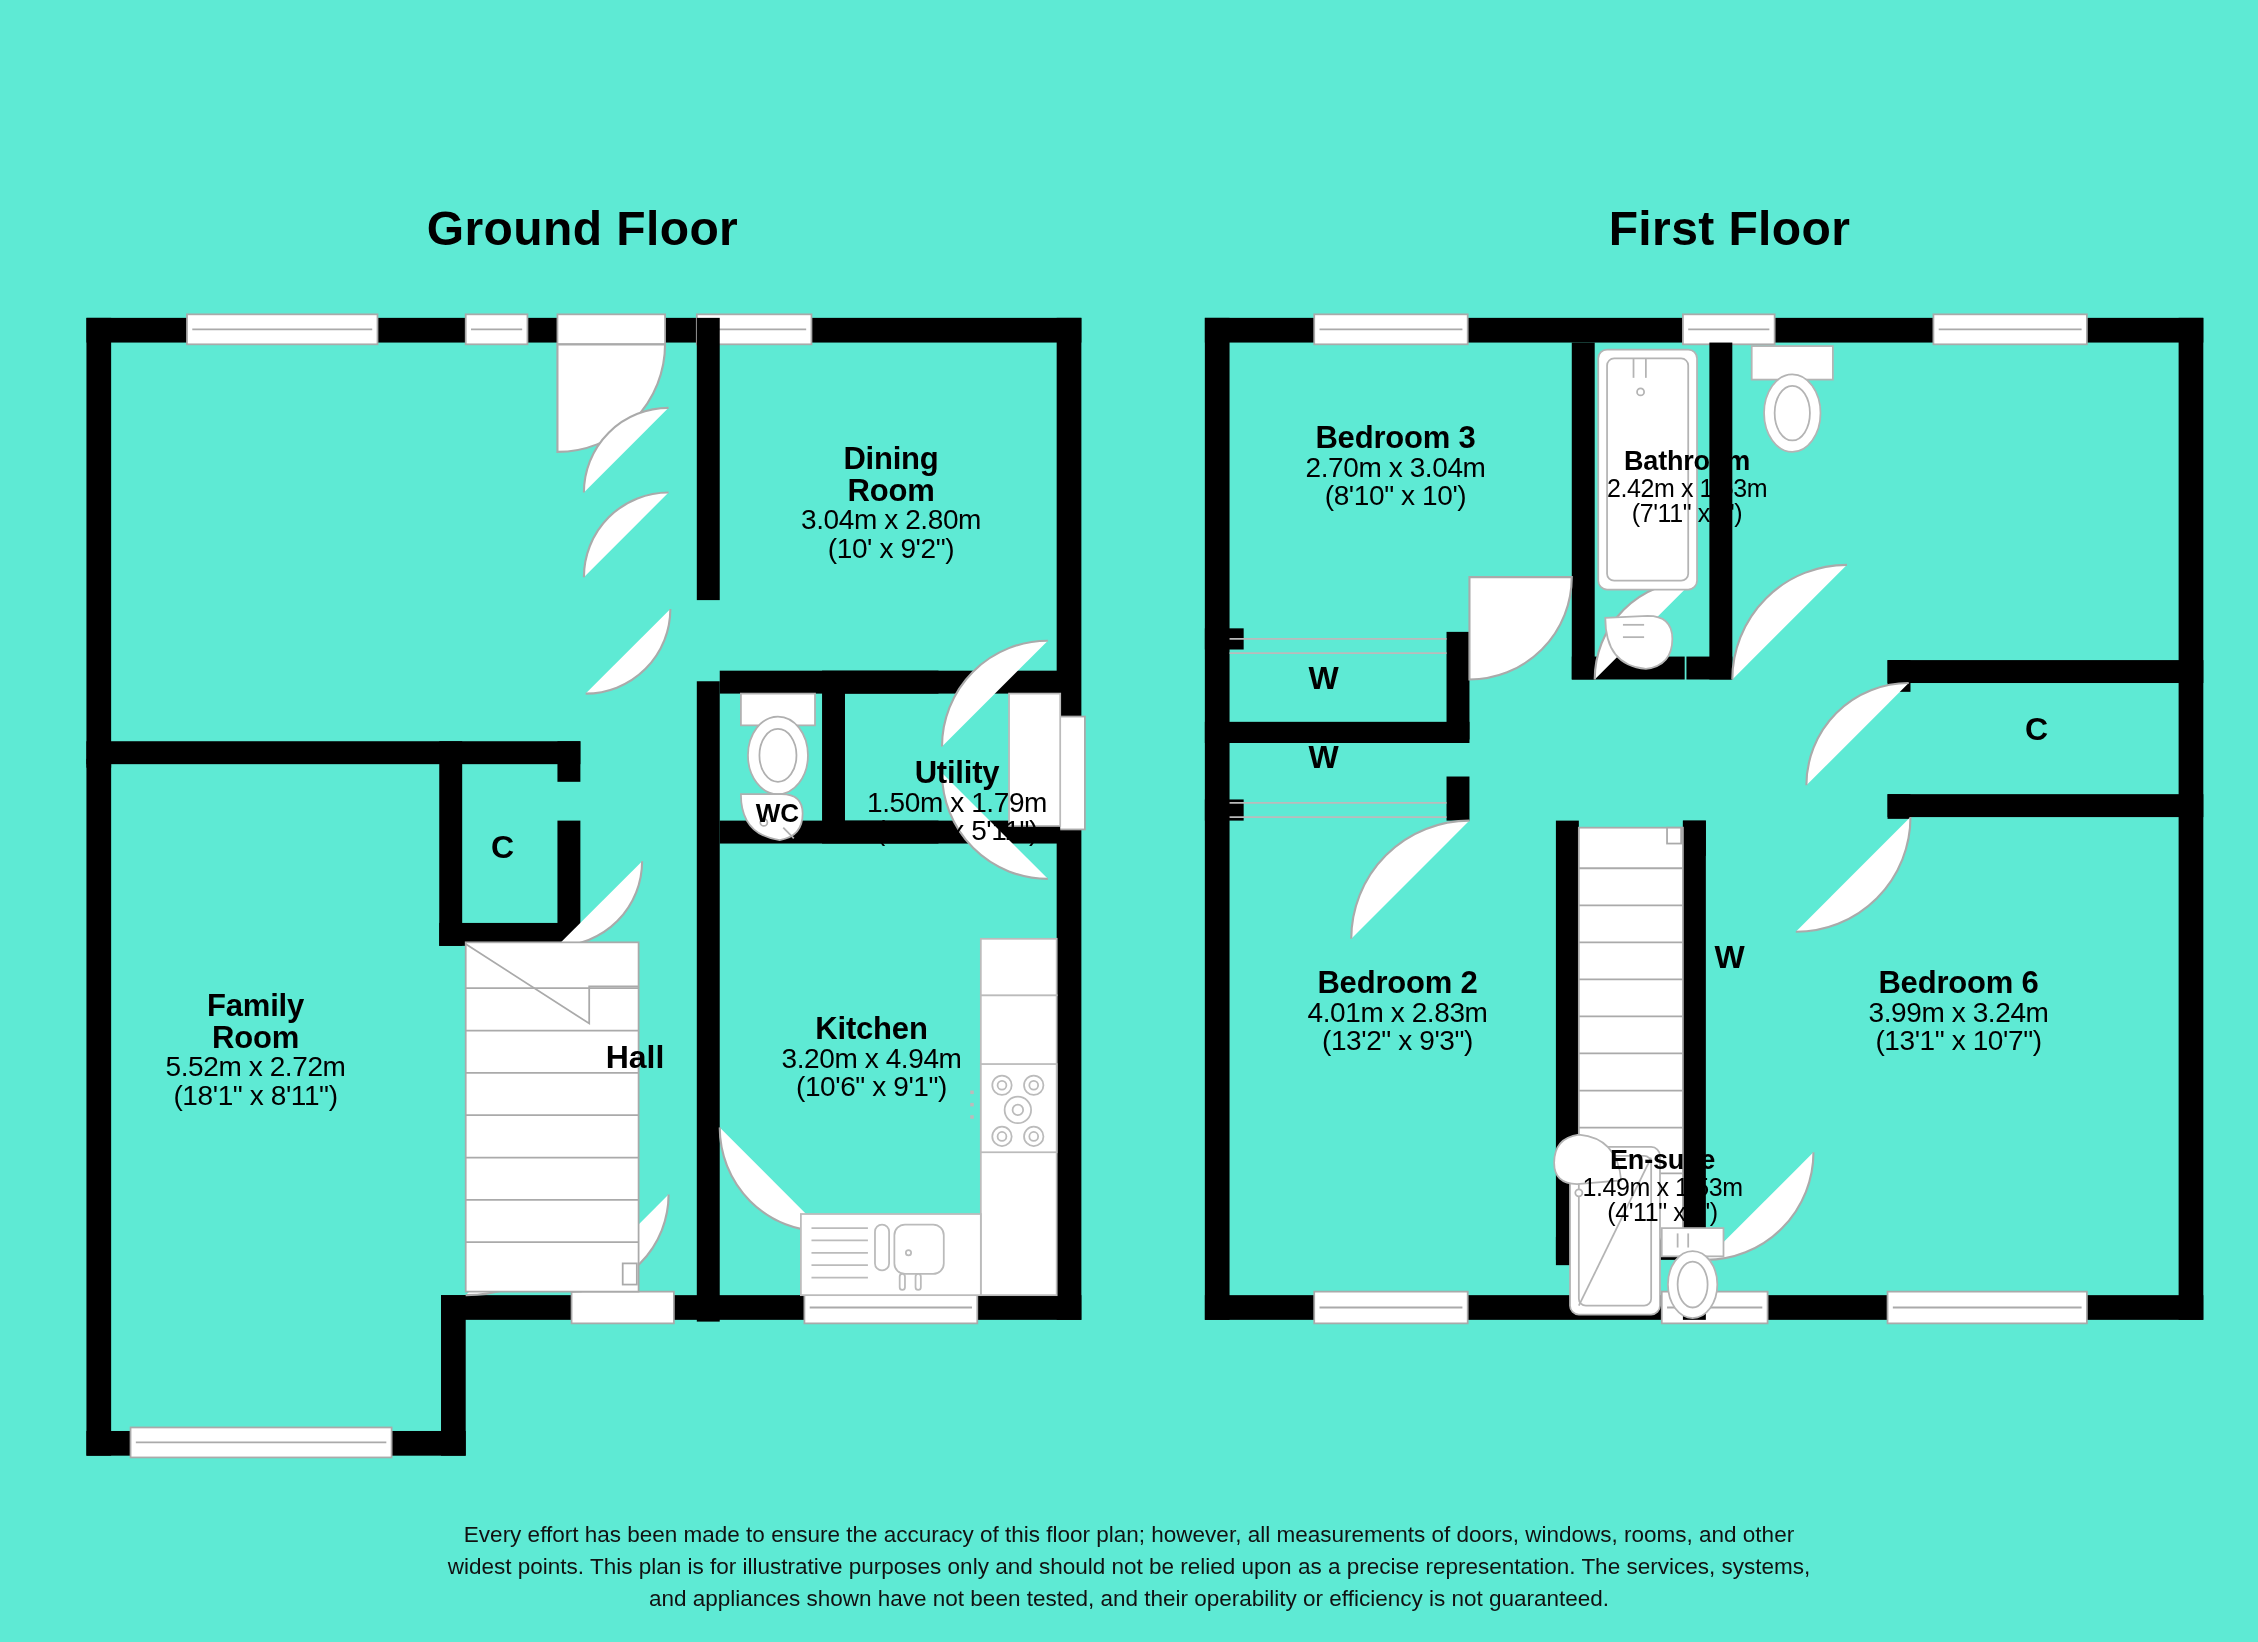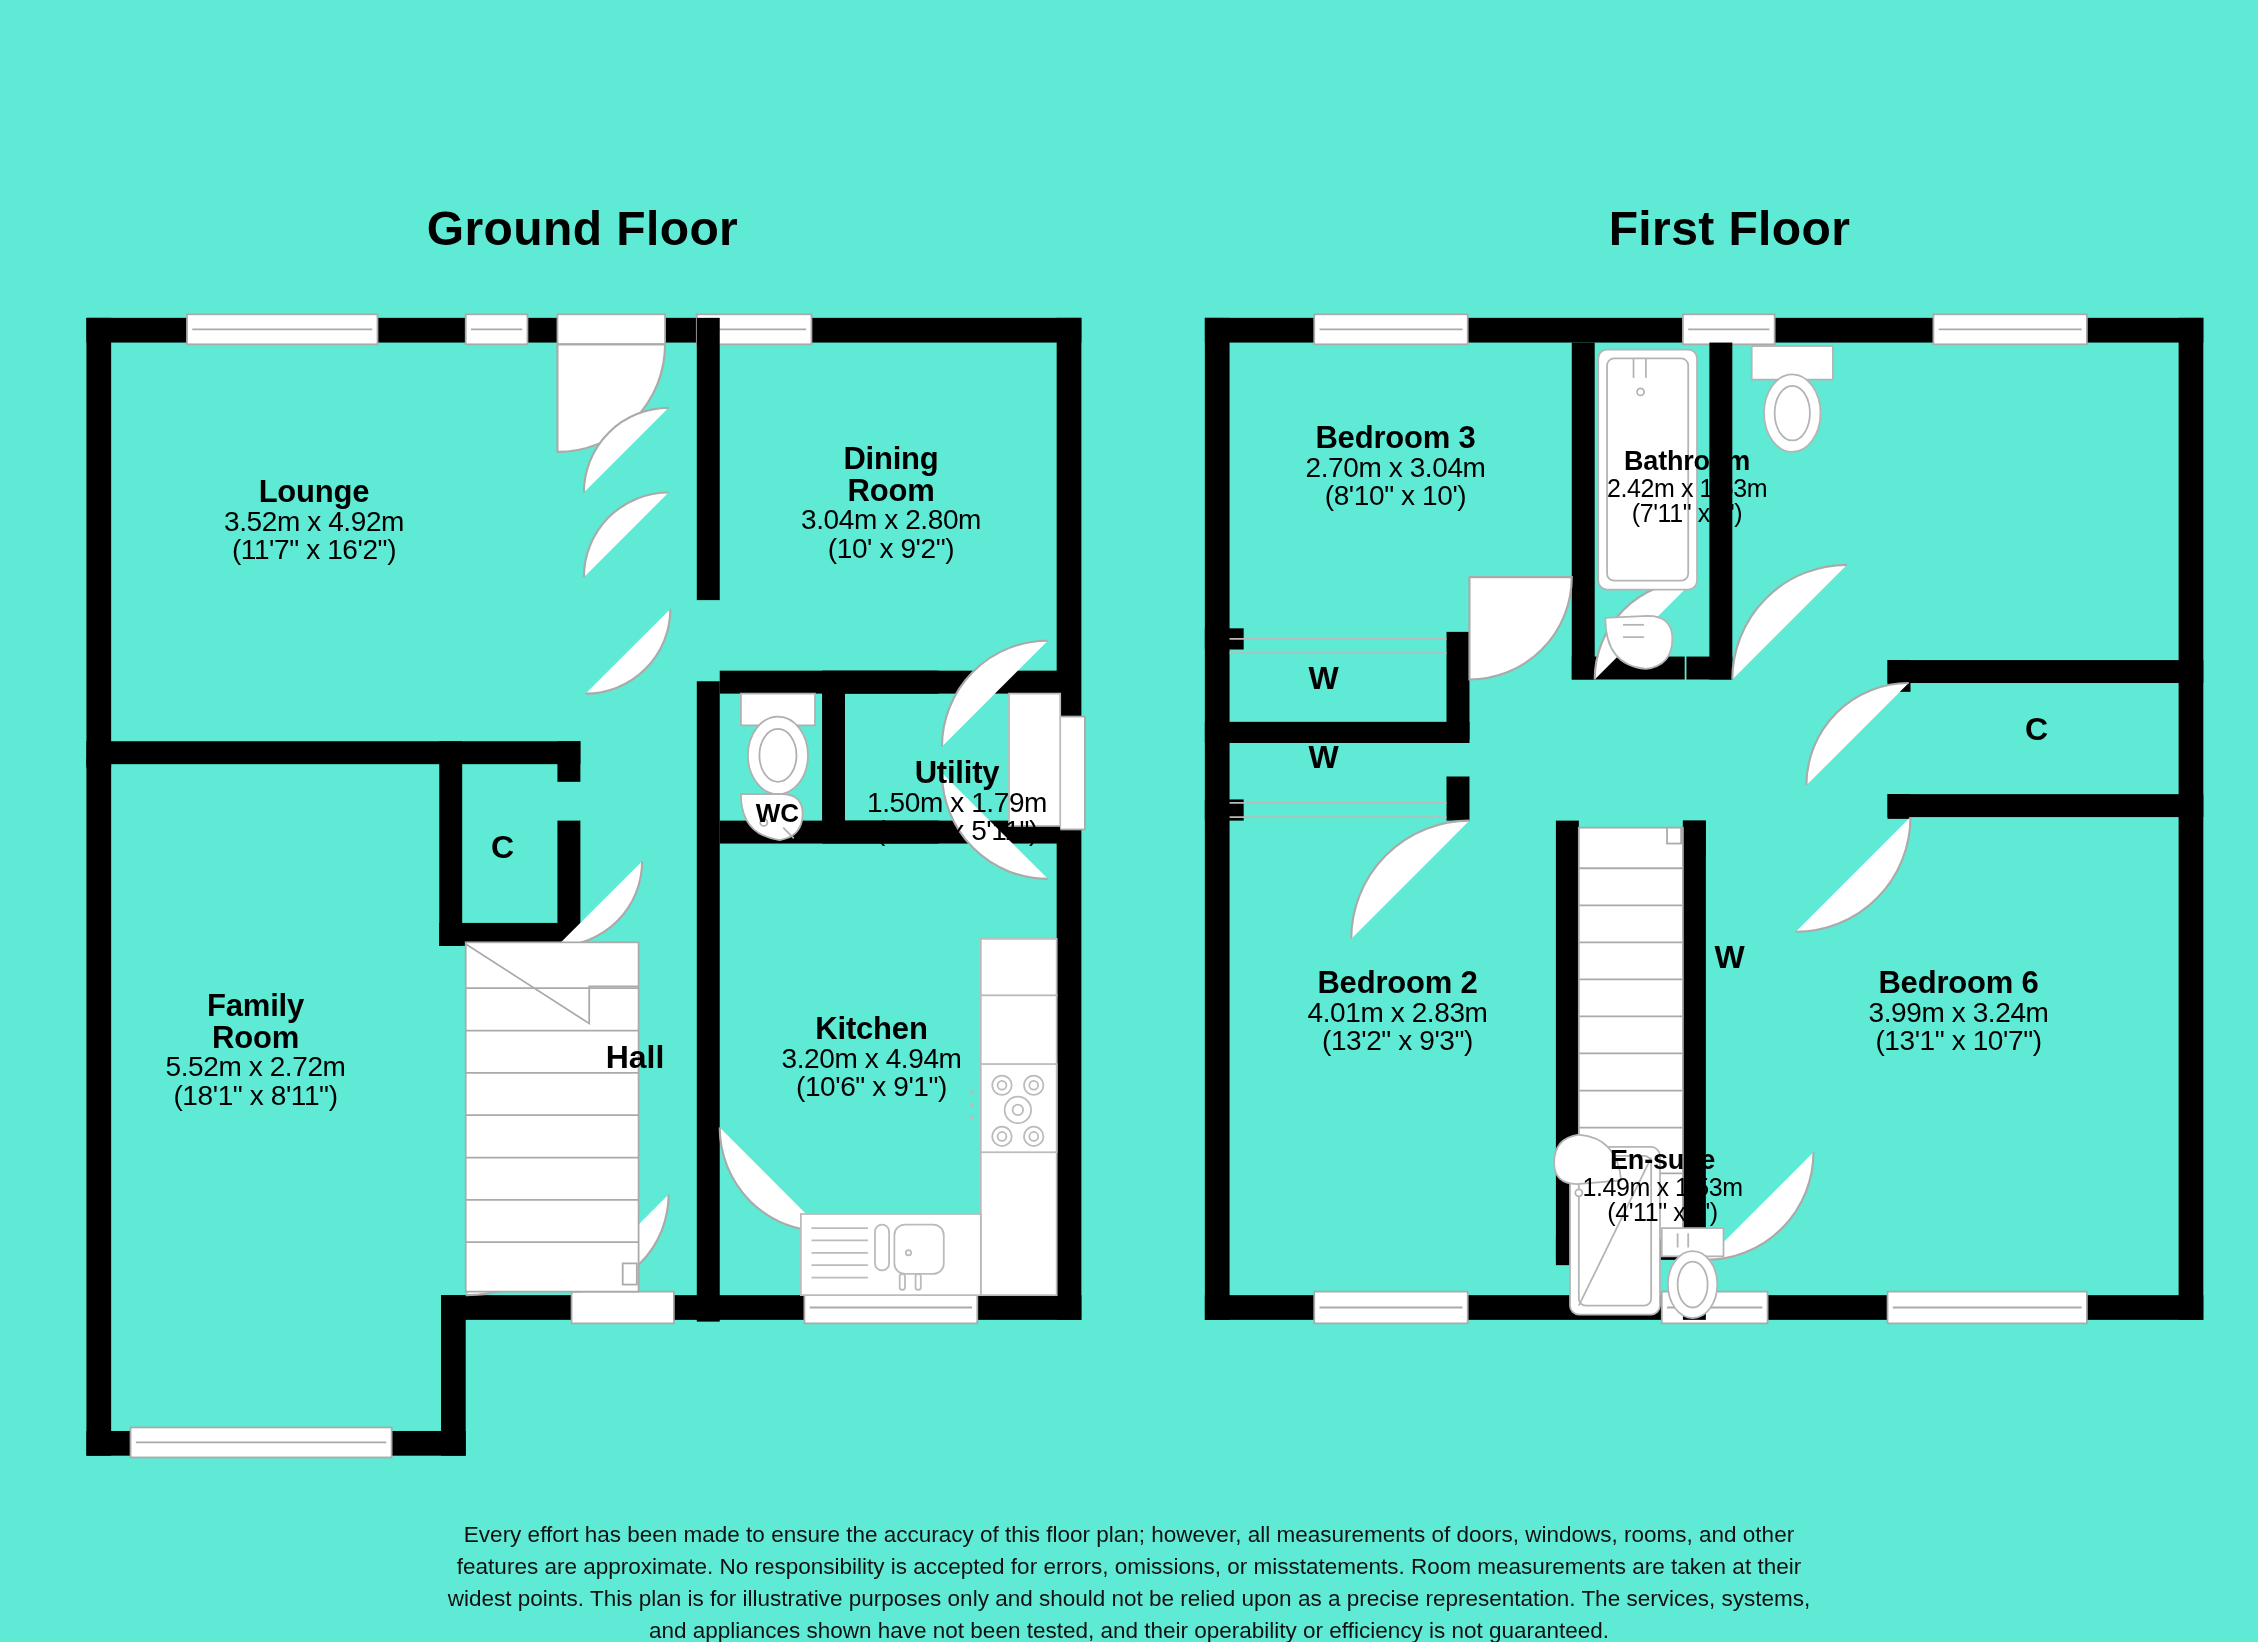--- a/index.html
+++ b/index.html
@@ -355,25 +355,20 @@
         <rect x="1884" y="1392" width="70" height="32"></rect>
         <ellipse cx="1919" cy="1456" rx="28" ry="38"></ellipse>
         <ellipse cx="1919" cy="1456" rx="17" ry="26"></ellipse>
         <line x1="1902" y1="1398" x2="1902" y2="1414"></line>
         <line x1="1914" y1="1398" x2="1914" y2="1414"></line>
       </g>
 
     </g>
   </svg>
 
-  <div class="room-label" style="left:164px; top:476px; width:300px;">
-    <span class="rname">Lounge</span>
-    <span class="rdim">3.52m x 4.92m</span>
-    <span class="rdim">(11'7" x 16'2")</span>
-  </div>
 
   <div class="room-label" style="left:750px; top:443px; width:282px;">
     <span class="rname">Dining</span>
     <span class="rname">Room</span>
     <span class="rdim">3.04m x 2.80m</span>
     <span class="rdim">(10' x 9'2")</span>
   </div>
 
   <div class="room-label" style="left:115px; top:990px; width:281px;">
     <span class="rname">Family</span>
@@ -429,20 +424,19 @@
     <span class="rdim">(4'11" x 5')</span>
   </div>
 
   <div class="tag" style="left:1297px; top:660px; width:53px;">W</div>
   <div class="tag" style="left:1297px; top:739px; width:53px;">W</div>
   <div class="tag" style="left:1703px; top:939px; width:53px;">W</div>
   <div class="tag" style="left:2010px; top:711px; width:53px;">C</div>
 
   <div id="footer">
     <p>Every effort has been made to ensure the accuracy of this floor plan; however, all measurements of doors, windows, rooms, and other</p>
-    <p>features are approximate. No responsibility is accepted for errors, omissions, or misstatements. Room measurements are taken at their</p>
     <p>widest points. This plan is for illustrative purposes only and should not be relied upon as a precise representation. The services, systems,</p>
     <p>and appliances shown have not been tested, and their operability or efficiency is not guaranteed.</p>
 
   </div>
 
 </div>
 
 
 </body></html>

